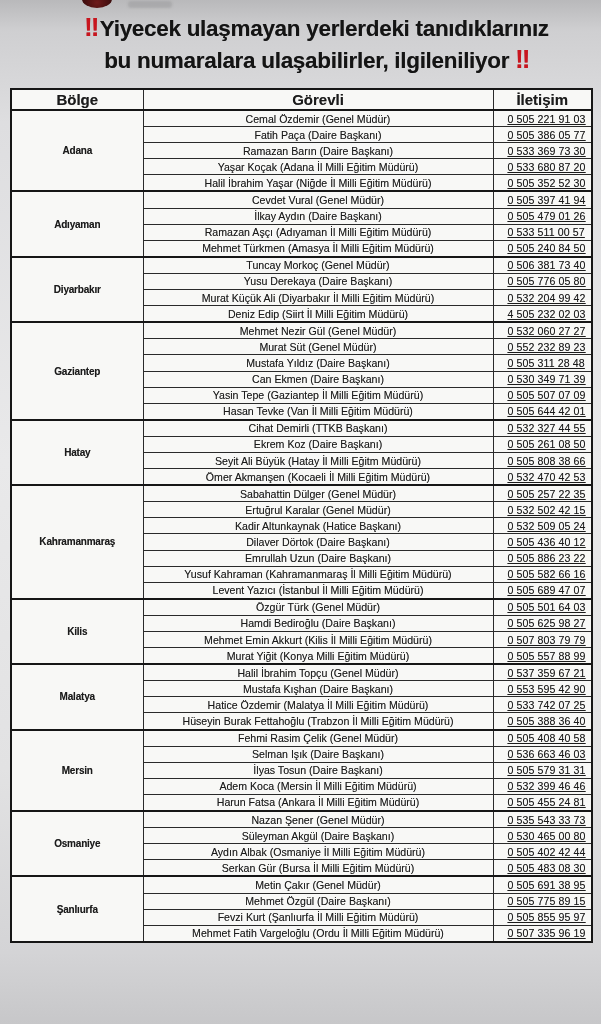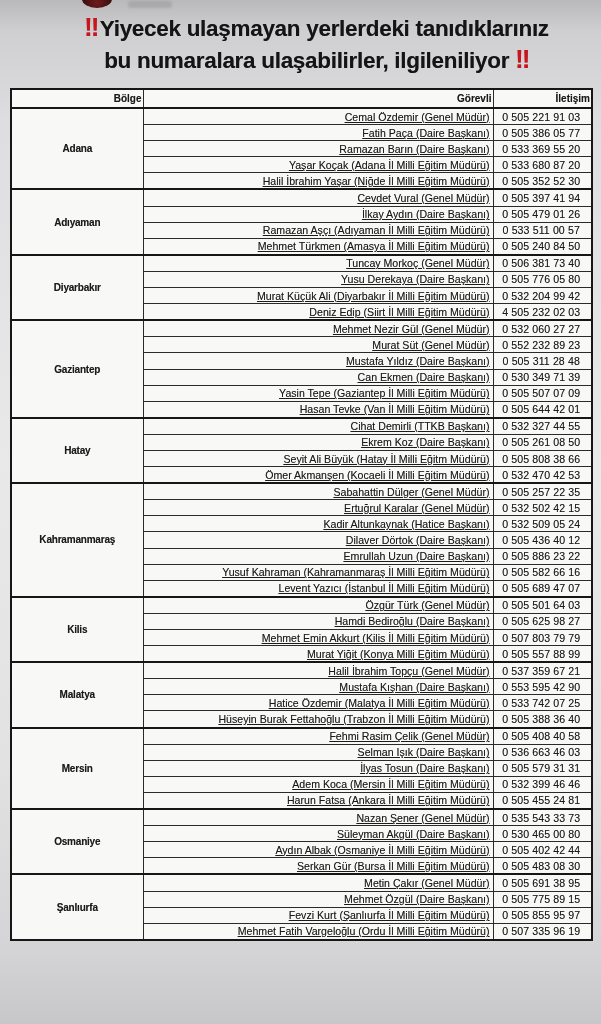--- a/index.html
+++ b/index.html
@@ -56,26 +56,26 @@
   col.c-phone  { width: 99px;  }
 
   th, td {
     border: 1px solid #2a2a2a;
     color: #1b1b1b;
     overflow: hidden; white-space: nowrap;
     text-shadow: 0 0 0.4px rgba(0,0,0,0.4);
     background: #f8f8f6;
   }
   thead th {
-    height: 15px; font-size: 10px; font-weight: bold;
-    text-align: right; border-bottom: 1.5px solid #161616; margin-left: 24px;
+    height: 15px; font-size: 15px; font-weight: bold;
+    text-align: center; border-bottom: 1.5px solid #161616; margin-left: 24px;
   }
   tbody td { height: 15.1px; font-size: 10.6px; padding: 0 3px; }
-  td.person { text-align: right; text-decoration: underline; }
-  td.phone  { text-align: center; padding-left: 1px; letter-spacing: 0.1px; }
+  td.person { text-align: center; }
+  td.phone  { text-align: left; padding-left: 14px; letter-spacing: 0.1px; text-decoration: underline; }
   td.region {
     text-align: center; vertical-align: middle;
     font-weight: bold; font-size: 10px; letter-spacing: -0.2px;
   }
   tr.group-start td { border-top: 2.5px solid #161616; }
 </style>
 </head>
 <body>
 
 <div class="page">
@@ -106,21 +106,21 @@
           <td class="region" rowspan="5">Adana</td>
           <td class="person">Cemal Özdemir (Genel Müdür)</td>
           <td class="phone">0 505 221 91 03</td>
         </tr>
         <tr>
           <td class="person">Fatih Paça (Daire Başkanı)</td>
           <td class="phone">0 505 386 05 77</td>
         </tr>
         <tr>
           <td class="person">Ramazan Barın (Daire Başkanı)</td>
-          <td class="phone">0 533 369 55 20</td>
+          <td class="phone">0 533 369 73 30</td>
         </tr>
         <tr>
           <td class="person">Yaşar Koçak (Adana İl Milli Eğitim Müdürü)</td>
           <td class="phone">0 533 680 87 20</td>
         </tr>
         <tr>
           <td class="person">Halil İbrahim Yaşar (Niğde İl Milli Eğitim Müdürü)</td>
           <td class="phone">0 505 352 52 30</td>
         </tr>
         <tr class="group-start">

